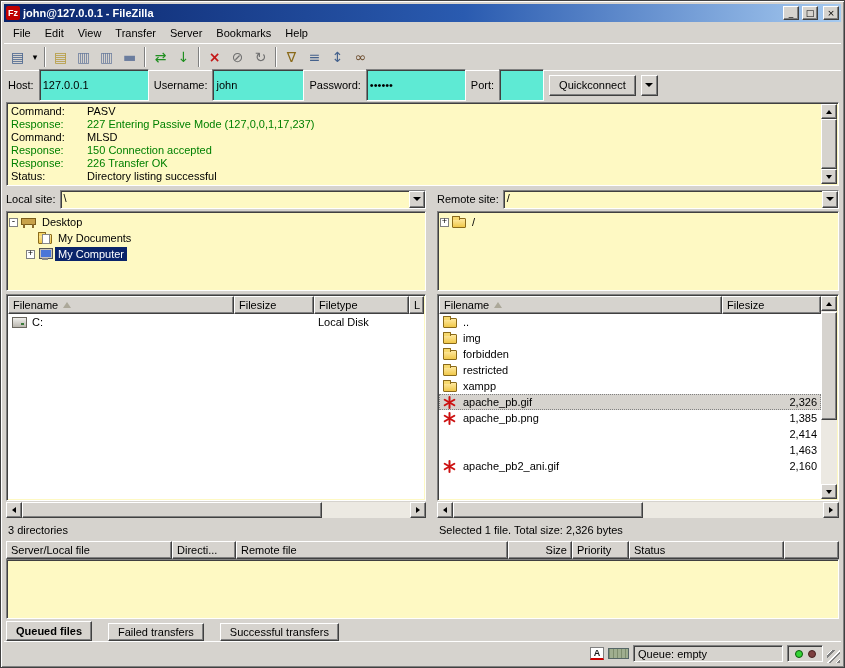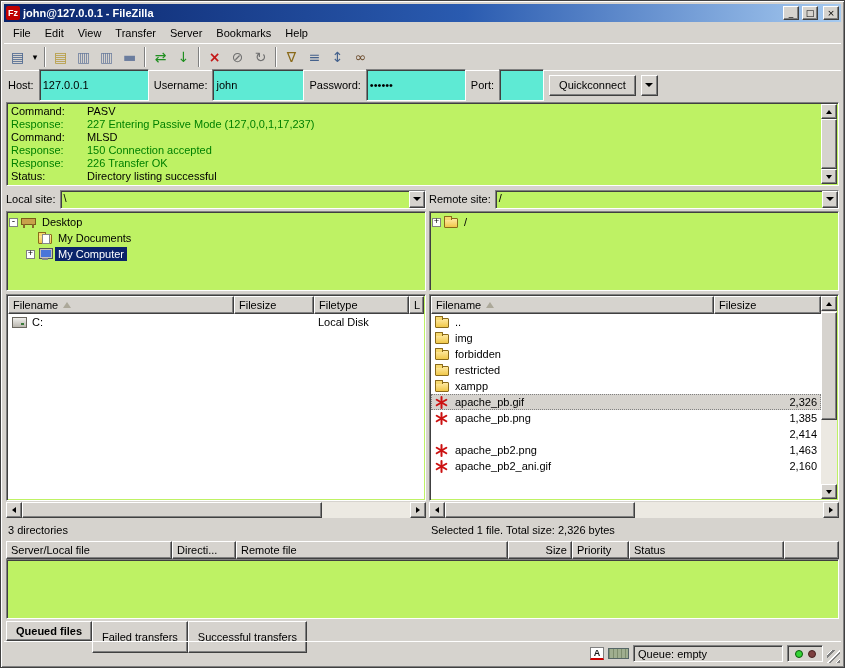--- a/index.html
+++ b/index.html
@@ -4,21 +4,21 @@
 <style>
   * { box-sizing: border-box; margin: 0; padding: 0; }
   html,body { background:#808080; }
   body { font-family:"Liberation Sans", sans-serif; font-size:11px; color:#000; }
 
   .win { position:relative; width:845px; height:668px; background:#d6d3ce;
          border:1px solid #404040; box-shadow:inset 1px 1px 0 #fff, inset -1px -1px 0 #808080;
          padding:3px; display:flex; flex-direction:column; overflow:hidden; }
 
   .raised { border:1px solid; border-color:#fff #404040 #404040 #fff; box-shadow:inset -1px -1px 0 #808080; background:#d6d3ce; }
-  .sunken { border:1px solid; border-color:#808080 #fff #fff #808080; box-shadow:inset 1px 1px 0 #404040; background:#bef264; }
+  .sunken { border:1px solid; border-color:#808080 #fff #fff #808080; box-shadow:inset 1px 1px 0 #404040; background:#fef9c3; }
 
   
   .titlebar { flex:none; height:18px; background:linear-gradient(90deg,#0a246a 0%,#2a5bb0 55%,#a6caf0 100%);
               display:flex; align-items:center; padding:0 2px; gap:3px; }
   .fz-logo { flex:none; width:14px; height:14px; background:#bf0000; color:#fff; font-size:9px; font-weight:bold;
              display:flex; align-items:center; justify-content:center; border-radius:2px; }
   .title-text { flex:1; color:#fff; font-weight:bold; white-space:nowrap; overflow:hidden; }
   .winbtn { flex:none; width:16px; height:14px; font-size:9px; line-height:1; display:flex; align-items:center; justify-content:center;
             font-family:"DejaVu Sans", sans-serif; }
   .winbtn.close { margin-left:2px; }
@@ -58,21 +58,21 @@
   .vscroll { position:absolute; right:1px; top:1px; bottom:1px; width:16px; background:#ece9e2; }
   .sb-btn { position:absolute; left:0; width:16px; height:15px; display:flex; align-items:center; justify-content:center; }
   .sb-btn.up { top:0; } .sb-btn.down { bottom:0; }
   .sb-thumb { position:absolute; left:0; width:16px; }
   .hscrollbar { flex:none; height:16px; position:relative; background:#ece9e2; margin-top:1px; }
   .hs-btn { position:absolute; top:0; width:16px; height:16px; display:flex; align-items:center; justify-content:center; }
   .hs-btn.left { left:0; } .hs-btn.right { right:0; }
   .hs-thumb { position:absolute; top:0; height:16px; }
 
   
-  .main { flex:1; display:flex; margin:2px; gap:3px; min-height:0; }
+  .main { flex:1; display:flex; margin:2px; gap:11px; min-height:0; }
   .pane { display:flex; flex-direction:column; min-width:0; min-height:0; }
   .pane.local { flex:none; width:420px; }
   .pane.remote { flex:1; }
   .site-row { flex:none; height:22px; display:flex; align-items:center; gap:4px; }
   .combo { flex:1; height:19px; display:flex; align-items:stretch; }
   .combo-text { flex:1; padding:1px 3px; white-space:nowrap; overflow:hidden; }
   .combo-btn { width:16px; display:flex; align-items:center; justify-content:center; }
 
   .treebox { flex:none; height:80px; margin:1px 0 3px 0; padding:2px 2px; overflow:hidden; }
   .trow { height:16px; display:flex; align-items:center; gap:3px; white-space:nowrap; }
@@ -97,22 +97,22 @@
   .pane-status { flex:none; height:20px; display:flex; align-items:flex-end; padding:0 2px 2px 2px; }
 
   
   .queue { flex:none; margin:1px 2px 0 2px; }
   .queue-head { display:flex; height:18px; background:#d6d3ce; }
   .queue-body { height:60px; }
   .qc1 { width:166px; } .qc2 { width:64px; } .qc3 { width:272px; }
   .qc4 { width:64px; justify-content:flex-end; } .qc5 { width:57px; } .qc6 { width:155px; } .qc7 { flex:1; }
 
   
-  .tabs { flex:none; height:20px; display:flex; gap:0; margin:2px 2px 0 2px; align-items:flex-start; }
-  .tab { height:32px; padding:2px 9px; display:flex; align-items:center; }
+  .tabs { flex:none; height:20px; display:flex; gap:16px; margin:2px 2px 0 2px; align-items:flex-end; }
+  .tab { height:18px; padding:2px 9px; display:flex; align-items:center; }
   .tab.active { font-weight:bold; height:20px; }
 
   
   .statusbar { flex:none; height:23px; display:flex; align-items:center; gap:4px; padding:2px 1px 1px 2px; border-top:1px solid #fff; }
   .sb-spacer { flex:1; }
   .sb-type { width:14px; height:13px; background:#fff; border:1px solid #808080; font-size:9px; font-weight:bold;
              display:flex; align-items:center; justify-content:center; color:#1a1a1a; border-bottom:2px solid #c00; }
   .sb-kb { width:21px; height:11px; background:#9fae8f; border:1px solid #566; 
            background-image:repeating-linear-gradient(90deg,#7d8d6d 0 1px,transparent 1px 4px); }
   .sb-queue { width:150px; height:17px; display:flex; align-items:center; padding:0 4px; background:#d6d3ce; }
@@ -443,45 +443,33 @@
                   </svg>
                 </span>
                 <span>apache_pb.png</span>
               </div>
             <div class="fcell num" style="flex:1">1,385</div>
           </div>
           <div class="frow">
             <div class="fcell num" style="flex:1">2,414</div>
           </div>
           <div class="frow">
+            <div class="fcell num" style="flex:1">1,463</div>
+          </div>
+          <div class="frow">
             <div class="fcell" style="width:283px">
                 <span class="icon-slot">
                   <svg width="13" height="13" viewBox="0 0 13 13">
                     <g stroke="#cc1111" stroke-width="2" stroke-linecap="round">
                       <path d="M6.5 1v11"></path>
                       <path d="M1.7 3.75l9.6 5.5"></path>
                       <path d="M11.3 3.75l-9.6 5.5"></path>
                     </g>
                   </svg>
                 </span>
-                <span>apache_pb2.png</span>
-              </div>
-            <div class="fcell num" style="flex:1">1,463</div>
-          </div>
-          <div class="frow">
-            <div class="fcell" style="width:283px">
-                <span class="icon-slot">
-                  <svg width="13" height="13" viewBox="0 0 13 13">
-                    <g stroke="#cc1111" stroke-width="2" stroke-linecap="round">
-                      <path d="M6.5 1v11"></path>
-                      <path d="M1.7 3.75l9.6 5.5"></path>
-                      <path d="M11.3 3.75l-9.6 5.5"></path>
-                    </g>
-                  </svg>
-                </span>
                 <span>apache_pb2_ani.gif</span>
               </div>
             <div class="fcell num" style="flex:1">2,160</div>
           </div>
         </div>
         <div class="vscroll">
           <div class="sb-btn up raised">
               <span class="tri-up-s"></span>
             </div>
           <div class="sb-thumb raised" style="top:16px; height:108px;"></div>

